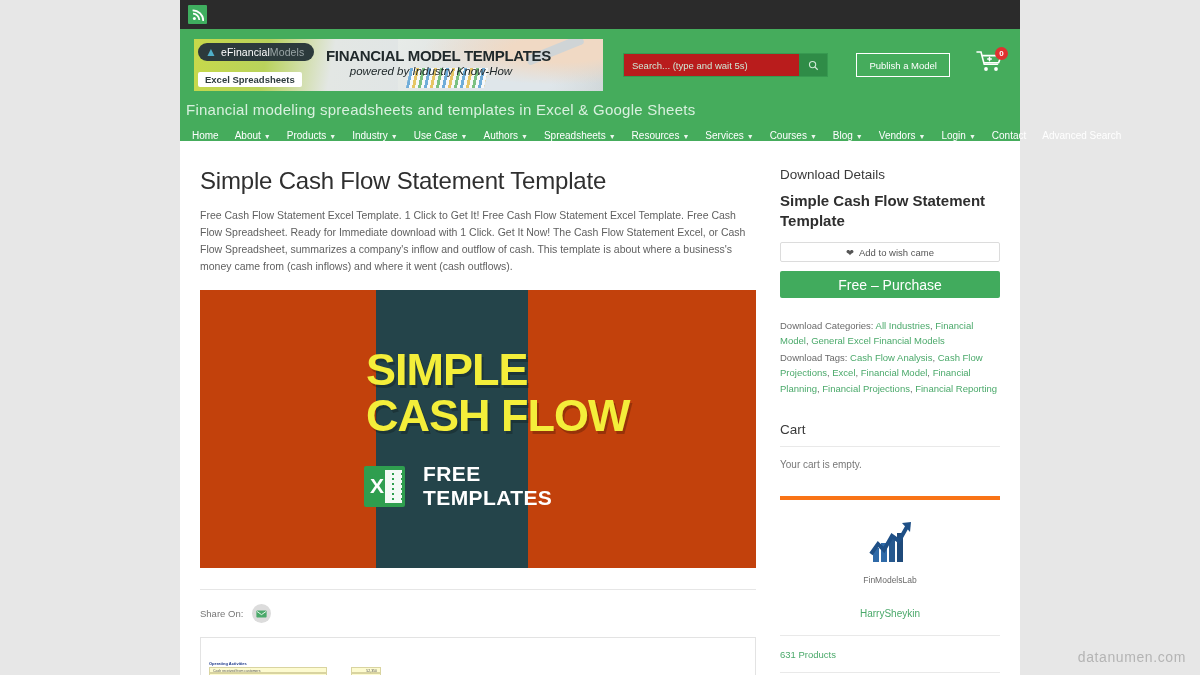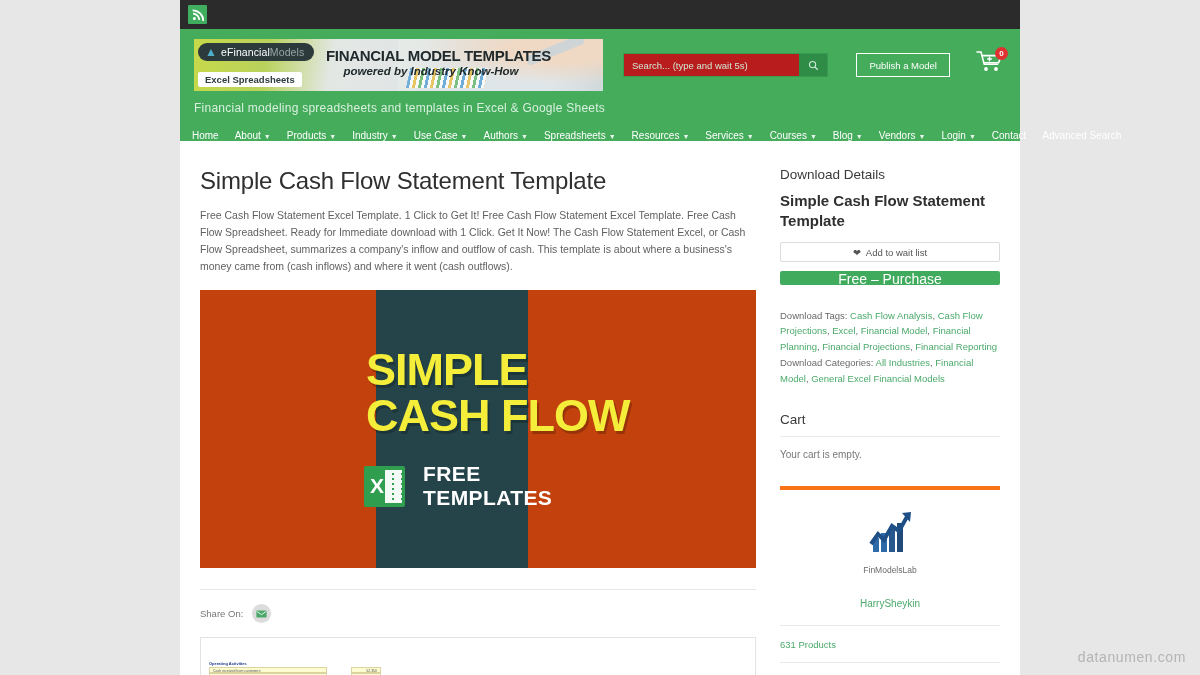--- a/index.html
+++ b/index.html
@@ -71,21 +71,21 @@
     padding: 2px 7px; border-radius: 2px; font-weight: 600;
   }
   .banner-title {
     position: absolute; left: 132px; top: 8px; width: 210px; text-align: center;
   }
   .banner-title .l1 {
     font-size: 15px; font-weight: 700; color: #20292b; letter-spacing: -.3px;
     white-space: nowrap;
   }
   .banner-title .l2 {
-    font-size: 11.5px; font-style: italic; font-weight: 700; color: #20292b;
+    font-size: 11.5px; font-style: italic; font-weight: 400; color: #20292b;
     margin-top: 1px; white-space: nowrap;
   }
 
   
   .search-wrap {
     margin-left: 20px; width: 232px; height: 24px; display: flex;
     background: #b91c1c; border: 1px solid #379a51;
     align-self: flex-start; margin-top: 14px;
   }
   .search-input {
@@ -109,21 +109,21 @@
     margin-left: 26px; margin-top: 10px; position: relative; width: 30px; height: 28px;
     cursor: pointer;
   }
   .cart-badge {
     position: absolute; right: -2px; top: -2px; width: 13px; height: 13px;
     background: #e03030; color: #fff; border-radius: 50%;
     font-size: 8px; display: flex; align-items: center; justify-content: center;
     font-weight: 700;
   }
   .tagline {
-    position: absolute; left: 14px; top: 72px; color: #d8f0de; font-size: 12px;
+    position: absolute; left: 6px; top: 72px; color: #d8f0de; font-size: 15px;
     letter-spacing: .25px;
   }
 
   
   .nav {
     position: absolute; left: 0; bottom: 0; width: 100%; height: 28px;
     display: flex; align-items: flex-end; padding-left: 4px; gap: 0;
   }
   .nav-item {
     color: #ffffff; font-size: 10px; padding: 0 8px; cursor: pointer;
@@ -219,21 +219,21 @@
     font-size: 15px; color: #2f2f2f; font-weight: 700; line-height: 1.3;
     margin-bottom: 12px;
   }
   .wish-btn {
     width: 100%; height: 20px; border: 1px solid #dcdcdc; background: #fff;
     font-size: 9.5px; color: #555; display: flex; align-items: center;
     justify-content: center; gap: 5px; cursor: pointer; border-radius: 2px;
     font-family: "Liberation Sans", sans-serif;
   }
   .purchase-btn {
-    margin-top: 9px; width: 100%; height: 14px; background: #41ab5d; border: 0;
+    margin-top: 9px; width: 100%; height: 27px; background: #41ab5d; border: 0;
     color: #ffffff; font-size: 14px; cursor: pointer; border-radius: 2px;
     font-family: "Liberation Sans", sans-serif;
   }
   .meta {
     margin-top: 20px; font-size: 9.5px; line-height: 1.62; color: #6a6a6a;
   }
   .meta a { color: #4aa96a; text-decoration: none; cursor: pointer; }
   .meta .blk { margin-bottom: 1px; }
 
   .cart-h {
@@ -425,41 +425,41 @@
         </div>
       </div>
     </div>
 
     <div class="side-col">
       <div class="side-h">Download Details</div>
       <div class="side-sub">Simple Cash Flow Statement Template</div>
 
       <button class="wish-btn">
         <span>❤</span>
-        <span>Add to wait list</span>
+        <span>Add to wish came</span>
       </button>
 
       <button class="purchase-btn">Free – Purchase</button>
 
       <div class="meta">
+        <div class="blk">
+          <span>Download Categories:</span>
+          <a>All Industries</a>,
+          <a>Financial Model</a>,
+          <a>General Excel Financial Models</a>
+        </div>
         <div class="blk">
           <span>Download Tags:</span>
           <a>Cash Flow Analysis</a>,
           <a>Cash Flow Projections</a>,
           <a>Excel</a>,
           <a>Financial Model</a>,
           <a>Financial Planning</a>,
           <a>Financial Projections</a>,
           <a>Financial Reporting</a>
-        </div>
-        <div class="blk">
-          <span>Download Categories:</span>
-          <a>All Industries</a>,
-          <a>Financial Model</a>,
-          <a>General Excel Financial Models</a>
         </div>
       </div>
 
       <div class="cart-h">Cart</div>
       <div class="cart-empty">Your cart is empty.</div>
 
       <div class="vendor-box">
         <div class="vendor-logo">
           <svg width="58" height="58" viewBox="0 0 58 58" aria-hidden="true">
             <rect width="58" height="58" fill="#ffffff"></rect>

